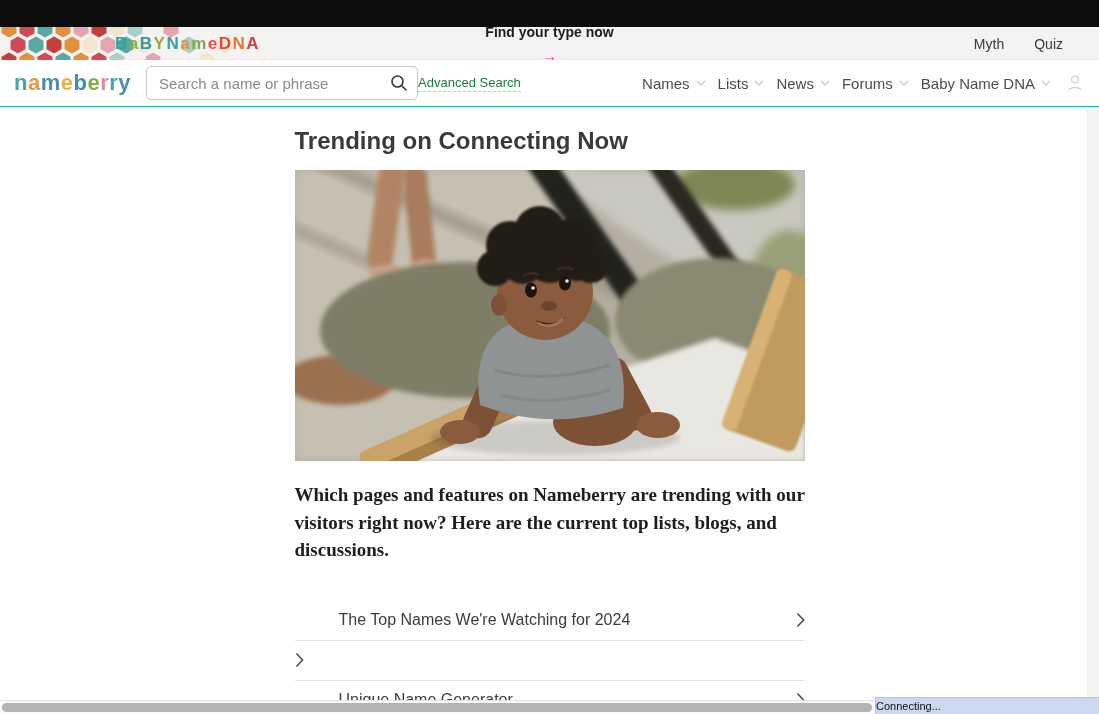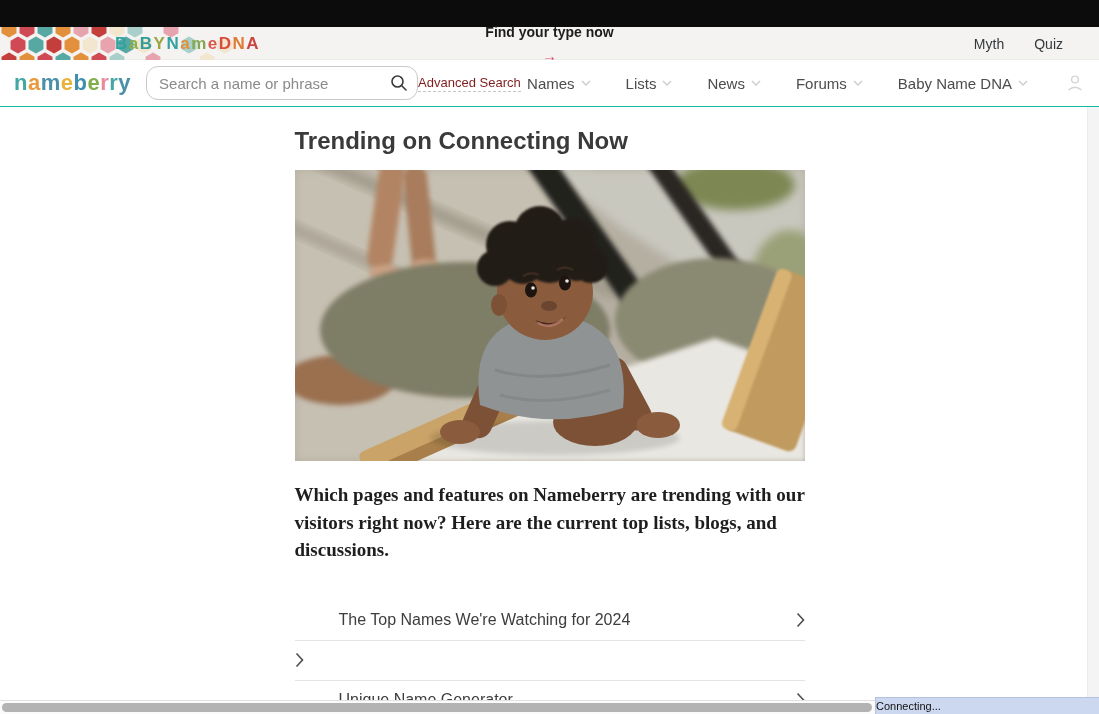--- a/index.html
+++ b/index.html
@@ -22,28 +22,28 @@
   .promo-center .arrow { font-size:15px; font-weight:normal; }
   .promo-right { position:absolute; right:36px; top:0; height:33px; display:flex;
     align-items:center; gap:30px; font-size:14px; color:#33393d; }
   .promo-right span { cursor:pointer; }
 
   
   .nav-bar { position:relative; height:47px; background:#fff; border-bottom:1px solid #14b8a6;
     display:flex; align-items:center; padding:0 14px; }
   .nb-logo { font-weight:bold; font-size:22px; letter-spacing:.5px; margin-right:15px; cursor:pointer; }
   .search-box { position:relative; width:272px; height:34px; }
-  .search-box input { width:100%; height:100%; border:1px solid #c9c9c9; border-radius:12px;
+  .search-box input { width:100%; height:100%; border:1px solid #c9c9c9; border-radius:5px;
     padding:0 36px 0 12px; font-size:15px; color:#333; outline:none;
     font-family:"Liberation Sans", sans-serif; }
   .search-box input::placeholder { color:#8a8a8a; }
   .search-icon { position:absolute; right:10px; top:8px; cursor:pointer; }
-  .adv-search { font-size:13px; color:#7f1d1d; border-bottom:1px dashed #c4c4c4;
+  .adv-search { font-size:13px; color:#15803d; border-bottom:1px dashed #c4c4c4;
     padding-bottom:1px; cursor:pointer; }
-  .nav-items { margin-left:auto; display:flex; align-items:center; gap:35px;text-align:right; }
+  .nav-items { margin-left:auto; display:flex; align-items:center; gap:12px;text-align:right; }
   .nav-item { display:flex; align-items:center; gap:6px; font-size:15px; color:#4c4c4c; cursor:pointer; }
   .user-btn { margin-left:2px; cursor:pointer; display:flex; align-items:center; }
 
   
   .content { width:510px; margin:0 auto; }
   .page-title { margin-top:20px; font-size:24px; font-weight:bold; color:#3a3a3a; }
   .hero { margin-top:15px; width:510px; height:291px; overflow:hidden; background:#b9b3a7; }
   .intro { margin-top:20px; font-family:"Liberation Serif", serif; font-size:19px;
     line-height:1.45; color:#1e1e1e;font-weight:bold; }
   .link-list { margin-top:37px; }

